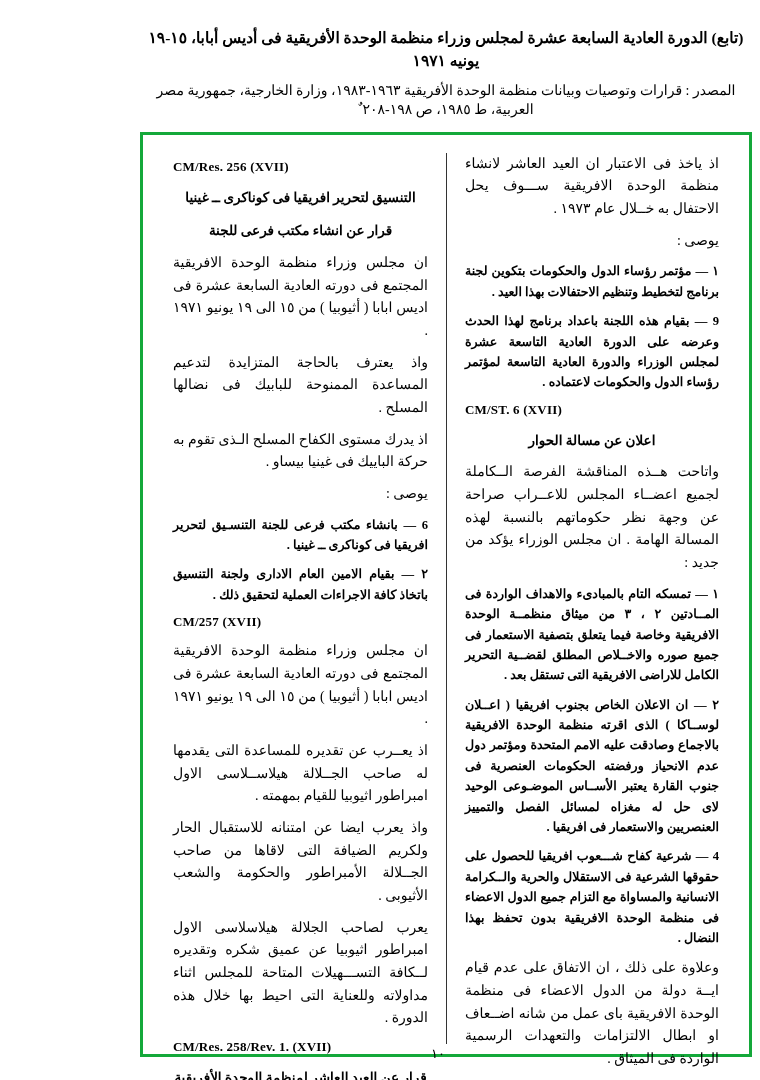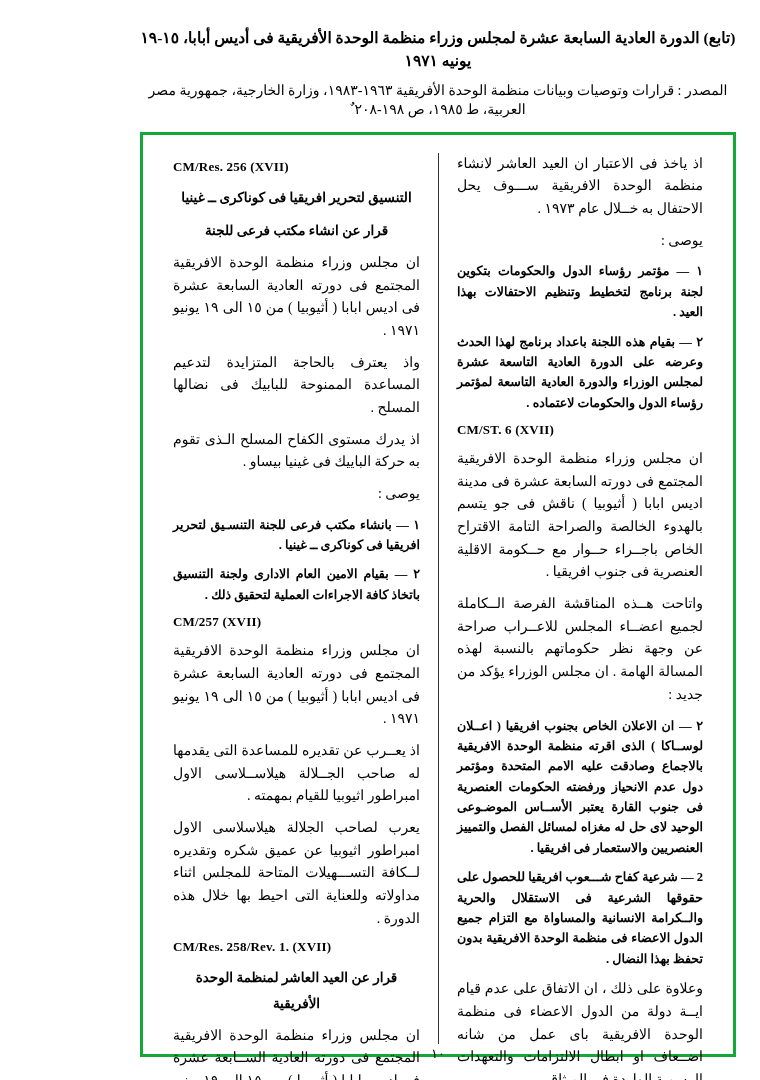--- a/index.html
+++ b/index.html
@@ -12,21 +12,21 @@
     height: 1080px;
     font-family: "Liberation Serif", "DejaVu Serif", serif;
     color: #000000;
     position: relative;
     overflow: hidden;
   }
   .page {
     width: 644px;
     height: 1080px;
     box-sizing: border-box;
-    padding: 26px 24px 0 24px;
+    padding: 26px 8px 0 24px;
     position: relative;
   }
   .doc-header {
     text-align: center;
     direction: rtl;
   }
   .doc-title {
     font-size: 15.5px;
     font-weight: bold;
     letter-spacing: 0px;
@@ -121,52 +121,54 @@
 
   <div class="frame">
     <div class="columns">
 
       <div class="col right">
 
         <div class="block">
           <p class="para">اذ ياخذ فى الاعتبار ان العيد العاشر لانشاء منظمة الوحدة الافريقية ســـوف يحل الاحتفال به خــلال عام ١٩٧٣ .</p>
           <p class="para">يوصى :</p>
           <p class="item">١ — مؤتمر رؤساء الدول والحكومات بتكوين لجنة برنامج لتخطيط وتنظيم الاحتفالات بهذا العيد .</p>
-          <p class="item">٢ — بقيام هذه اللجنة باعداد برنامج لهذا الحدث وعرضه على الدورة العادية التاسعة عشرة لمجلس الوزراء والدورة العادية التاسعة لمؤتمر رؤساء الدول والحكومات لاعتماده .</p>
+          <p class="item">9 — بقيام هذه اللجنة باعداد برنامج لهذا الحدث وعرضه على الدورة العادية التاسعة عشرة لمجلس الوزراء والدورة العادية التاسعة لمؤتمر رؤساء الدول والحكومات لاعتماده .</p>
         </div>
 
         <div class="block">
           <div class="ref">CM/ST. 6 (XVII)</div>
-          <p class="para">ان مجلس وزراء منظمة الوحدة الافريقية المجتمع فى دورته السابعة عشرة فى مدينة اديس ابابا ( أثيوبيا ) ناقش فى جو يتسم بالهدوء الخالصة والصراحة التامة الاقتراح الخاص باجــراء حــوار مع حــكومة الاقلية العنصرية فى جنوب افريقيا .</p>
+          <div class="heading">اعلان عن مسالة الحوار</div>
           <p class="para">واتاحت هــذه المناقشة الفرصة الــكاملة لجميع اعضــاء المجلس للاعــراب صراحة عن وجهة نظر حكوماتهم بالنسبة لهذه المسالة الهامة . ان مجلس الوزراء يؤكد من جديد :</p>
+          <p class="item">١ — تمسكه التام بالمبادىء والاهداف الواردة فى المــادتين ٢ ، ٣ من ميثاق منظمــة الوحدة الافريقية وخاصة فيما يتعلق بتصفية الاستعمار فى جميع صوره والاخــلاص المطلق لقضــية التحرير الكامل للاراضى الافريقية التى تستقل بعد .</p>
           <p class="item">٢ — ان الاعلان الخاص بجنوب افريقيا ( اعــلان لوســاكا ) الذى اقرته منظمة الوحدة الافريقية بالاجماع وصادقت عليه الامم المتحدة ومؤتمر دول عدم الانحياز ورفضته الحكومات العنصرية فى جنوب القارة يعتبر الأســاس الموضـوعى الوحيد لاى حل له مغزاه لمسائل الفصل والتمييز العنصريين والاستعمار فى افريقيا .</p>
-          <p class="item">2 — شرعية كفاح شـــعوب افريقيا للحصول على حقوقها الشرعية فى الاستقلال والحرية والــكرامة الانسانية والمساواة مع التزام جميع الدول الاعضاء فى منظمة الوحدة الافريقية بدون تحفظ بهذا النضال .</p>
+          <p class="item">4 — شرعية كفاح شـــعوب افريقيا للحصول على حقوقها الشرعية فى الاستقلال والحرية والــكرامة الانسانية والمساواة مع التزام جميع الدول الاعضاء فى منظمة الوحدة الافريقية بدون تحفظ بهذا النضال .</p>
           <p class="para">وعلاوة على ذلك ، ان الاتفاق على عدم قيام ايــة دولة من الدول الاعضاء فى منظمة الوحدة الافريقية باى عمل من شانه اضــعاف او ابطال الالتزامات والتعهدات الرسمية الواردة فى الميثاق .</p>
         </div>
 
       </div>
 
       <div class="col left">
 
         <div class="block">
           <div class="ref">CM/Res. 256 (XVII)</div>
           <div class="heading">التنسيق لتحرير افريقيا فى كوناكرى ــ غينيا</div>
           <div class="heading">قرار عن انشاء مكتب فرعى للجنة</div>
           <p class="para">ان مجلس وزراء منظمة الوحدة الافريقية المجتمع فى دورته العادية السابعة عشرة فى اديس ابابا ( أثيوبيا ) من ١٥ الى ١٩ يونيو ١٩٧١ .</p>
           <p class="para">واذ يعترف بالحاجة المتزايدة لتدعيم المساعدة الممنوحة للبابيك فى نضالها المسلح .</p>
           <p class="para">اذ يدرك مستوى الكفاح المسلح الـذى تقوم به حركة الباييك فى غينيا بيساو .</p>
           <p class="para">يوصى :</p>
-          <p class="item">١ — بانشاء مكتب فرعى للجنة التنسـيق لتحرير افريقيا فى كوناكرى ــ غينيا .</p>
+          <p class="item">6 — بانشاء مكتب فرعى للجنة التنسـيق لتحرير افريقيا فى كوناكرى ــ غينيا .</p>
           <p class="item">٢ — بقيام الامين العام الادارى ولجنة التنسيق باتخاذ كافة الاجراءات العملية لتحقيق ذلك .</p>
         </div>
 
         <div class="block">
           <div class="ref">CM/257 (XVII)</div>
           <p class="para">ان مجلس وزراء منظمة الوحدة الافريقية المجتمع فى دورته العادية السابعة عشرة فى اديس ابابا ( أثيوبيا ) من ١٥ الى ١٩ يونيو ١٩٧١ .</p>
           <p class="para">اذ يعــرب عن تقديره للمساعدة التى يقدمها له صاحب الجــلالة هيلاســلاسى الاول امبراطور اثيوبيا للقيام بمهمته .</p>
+          <p class="para">واذ يعرب ايضا عن امتنانه للاستقبال الحار ولكريم الضيافة التى لاقاها من صاحب الجــلالة الأمبراطور والحكومة والشعب الأثيوبى .</p>
           <p class="para">يعرب لصاحب الجلالة هيلاسلاسى الاول امبراطور اثيوبيا عن عميق شكره وتقديره لــكافة التســـهيلات المتاحة للمجلس اثناء مداولاته وللعناية التى احيط بها خلال هذه الدورة .</p>
         </div>
 
         <div class="block">
           <div class="ref">CM/Res. 258/Rev. 1. (XVII)</div>
           <div class="heading">قرار عن العيد العاشر لمنظمة الوحدة الأفريقية</div>
           <p class="para">ان مجلس وزراء منظمة الوحدة الافريقية المجتمع فى دورته العادية الســابعة عشرة فى اديس ابابا ( أثيوبيا ) من ١٥ الى ١٩ يونيو ١٩٧١ .</p>
         </div>
 
       </div>

